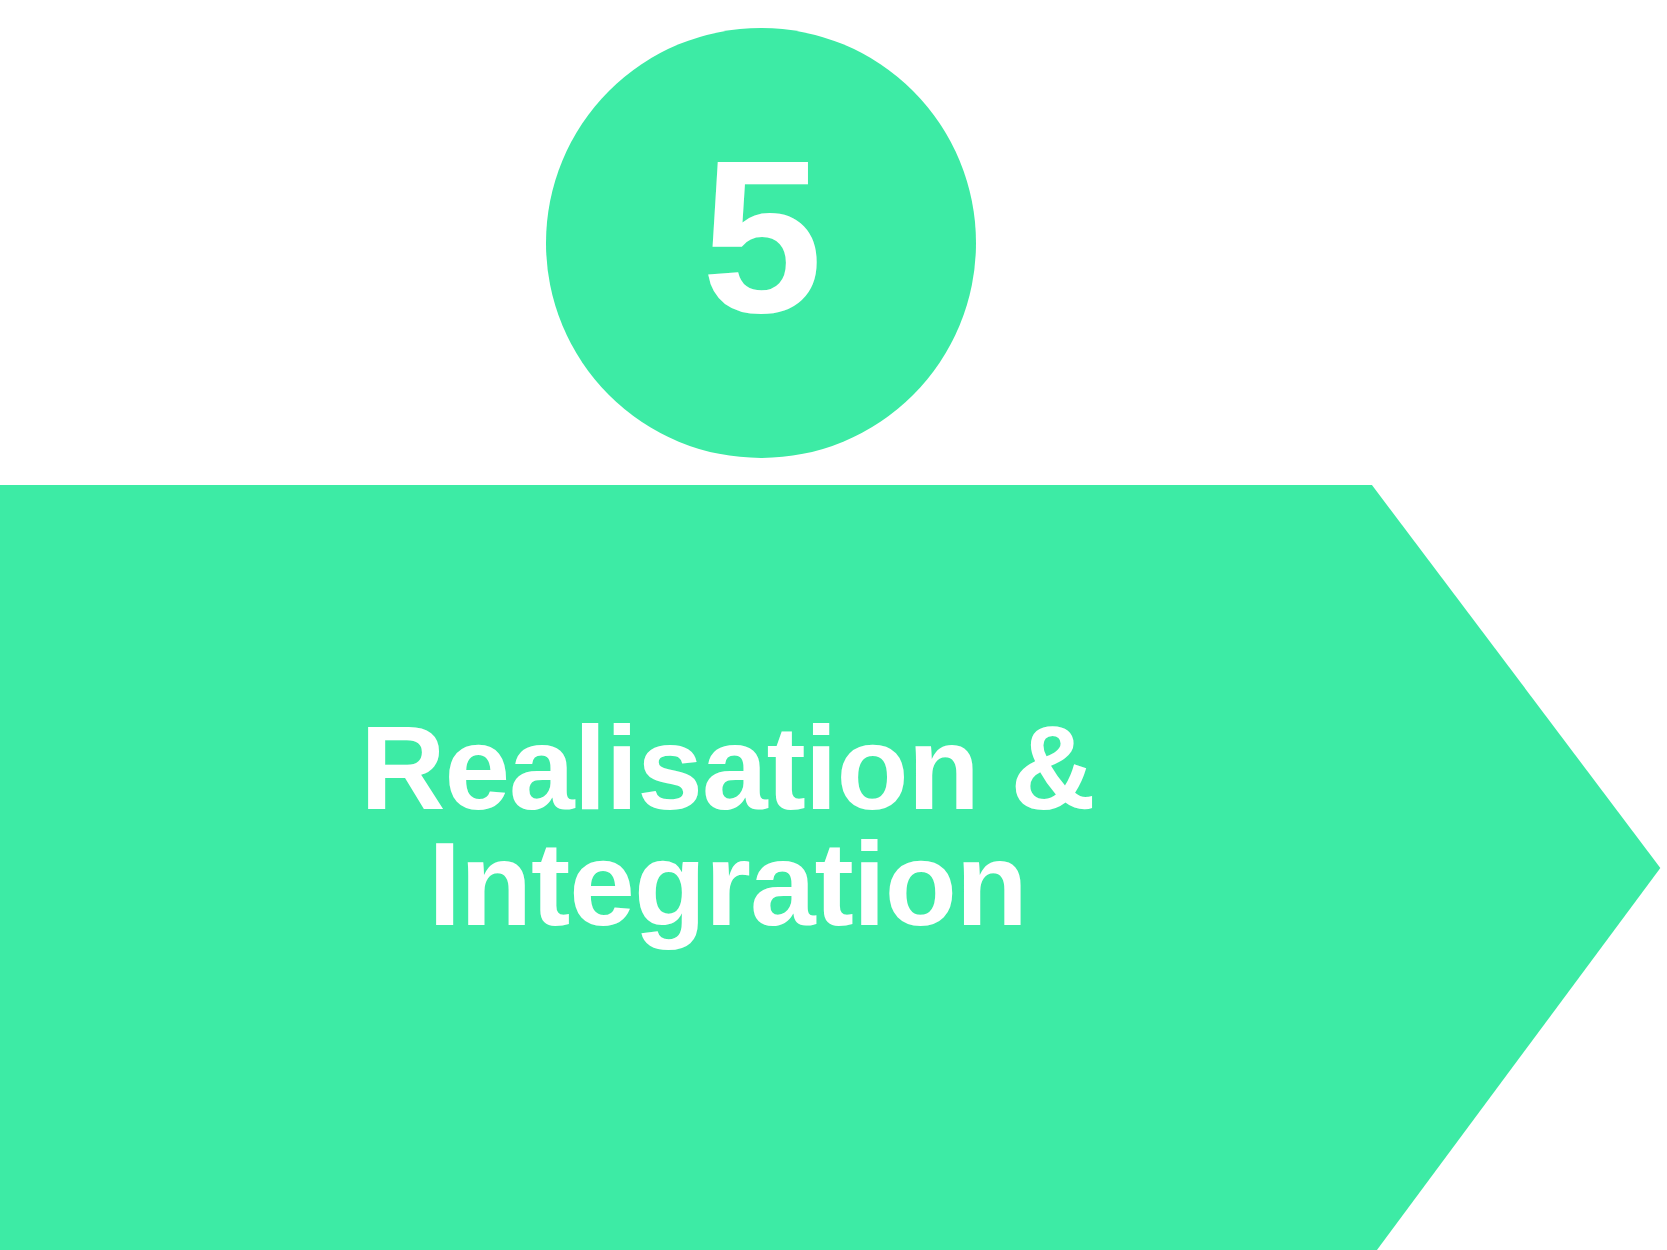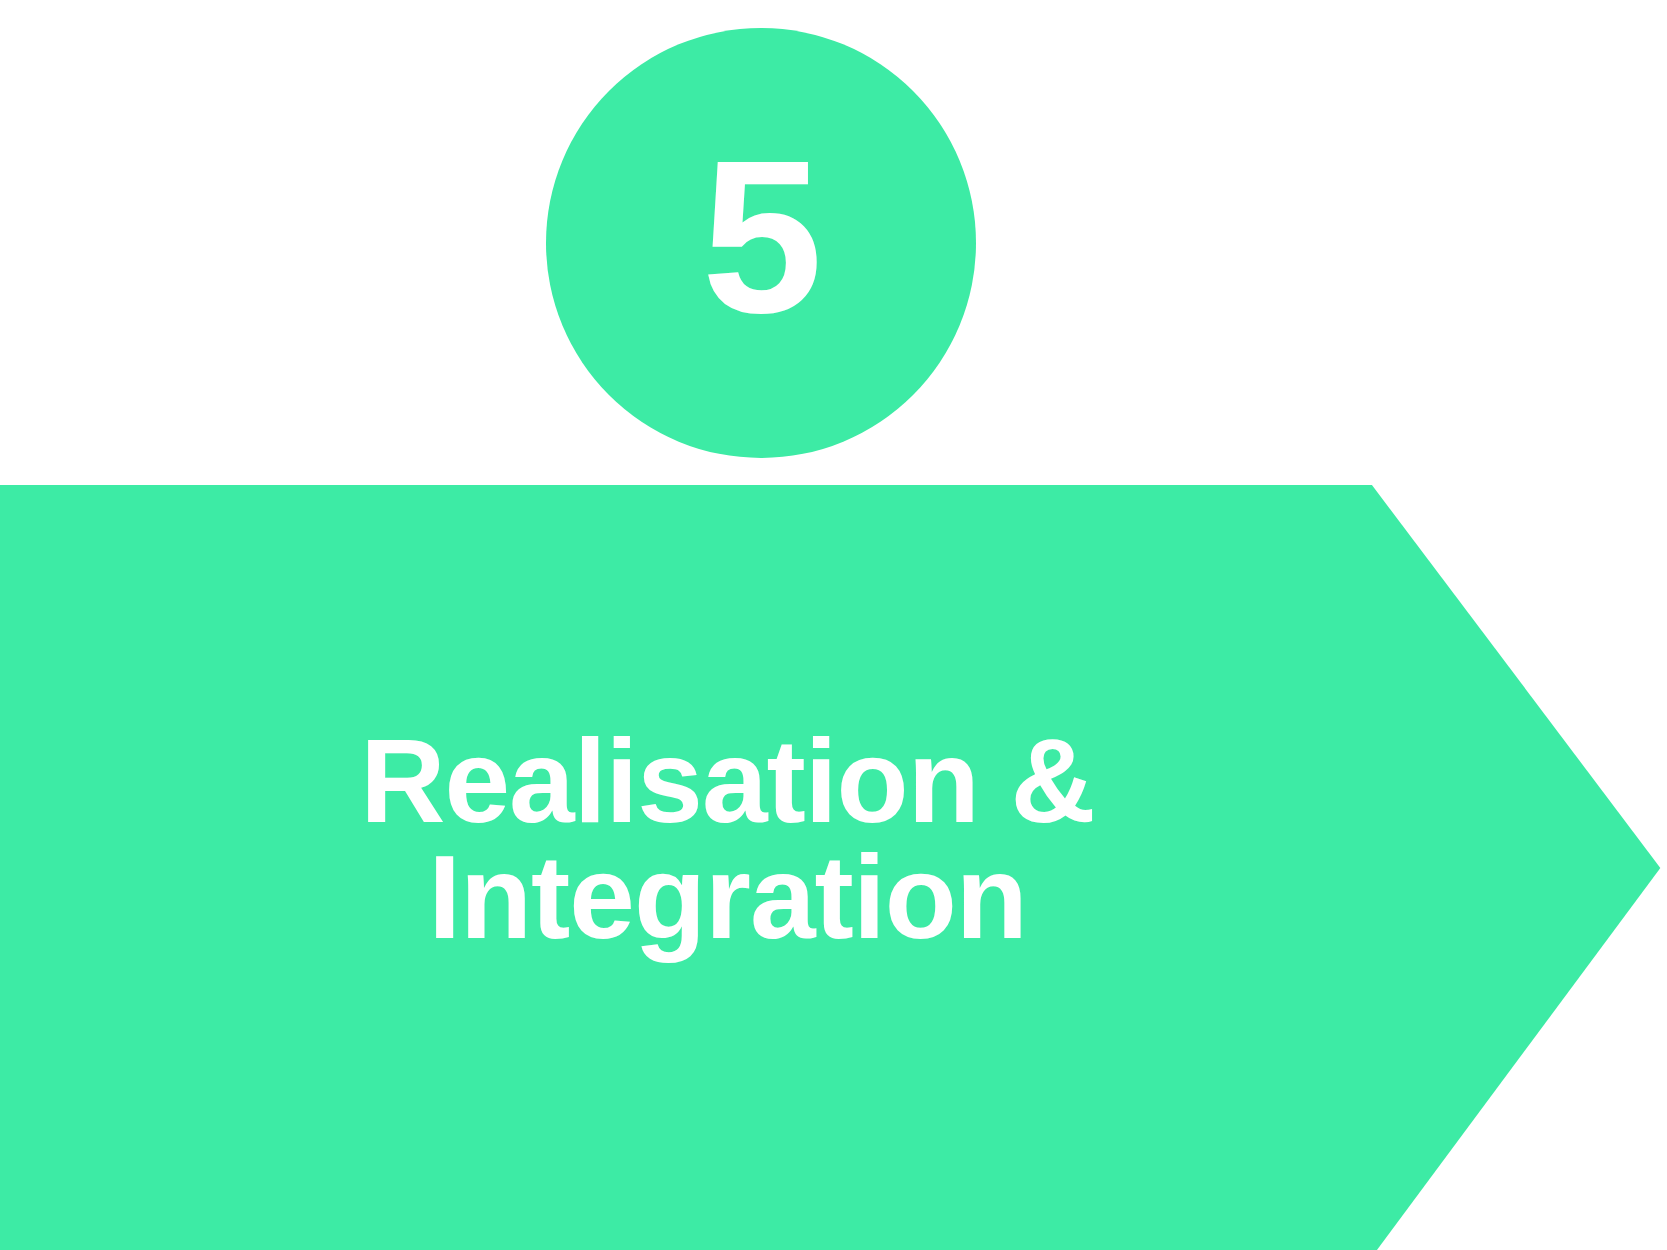--- a/index.html
+++ b/index.html
@@ -62,21 +62,20 @@
     width: 1155px;
     text-align: center;
     color: #ffffff;
     font-family: "Liberation Sans", sans-serif;
     font-weight: bold;
     font-size: 118px;
     line-height: 116px;
     letter-spacing: -1px;
     white-space: pre-line;
     user-select: none;
-    margin-top: 13px;
   }
 </style>
 </head>
 <body>
 
 <div id="stage">
 
   <div id="step-badge">
     <span id="step-number">5</span>
   </div>

